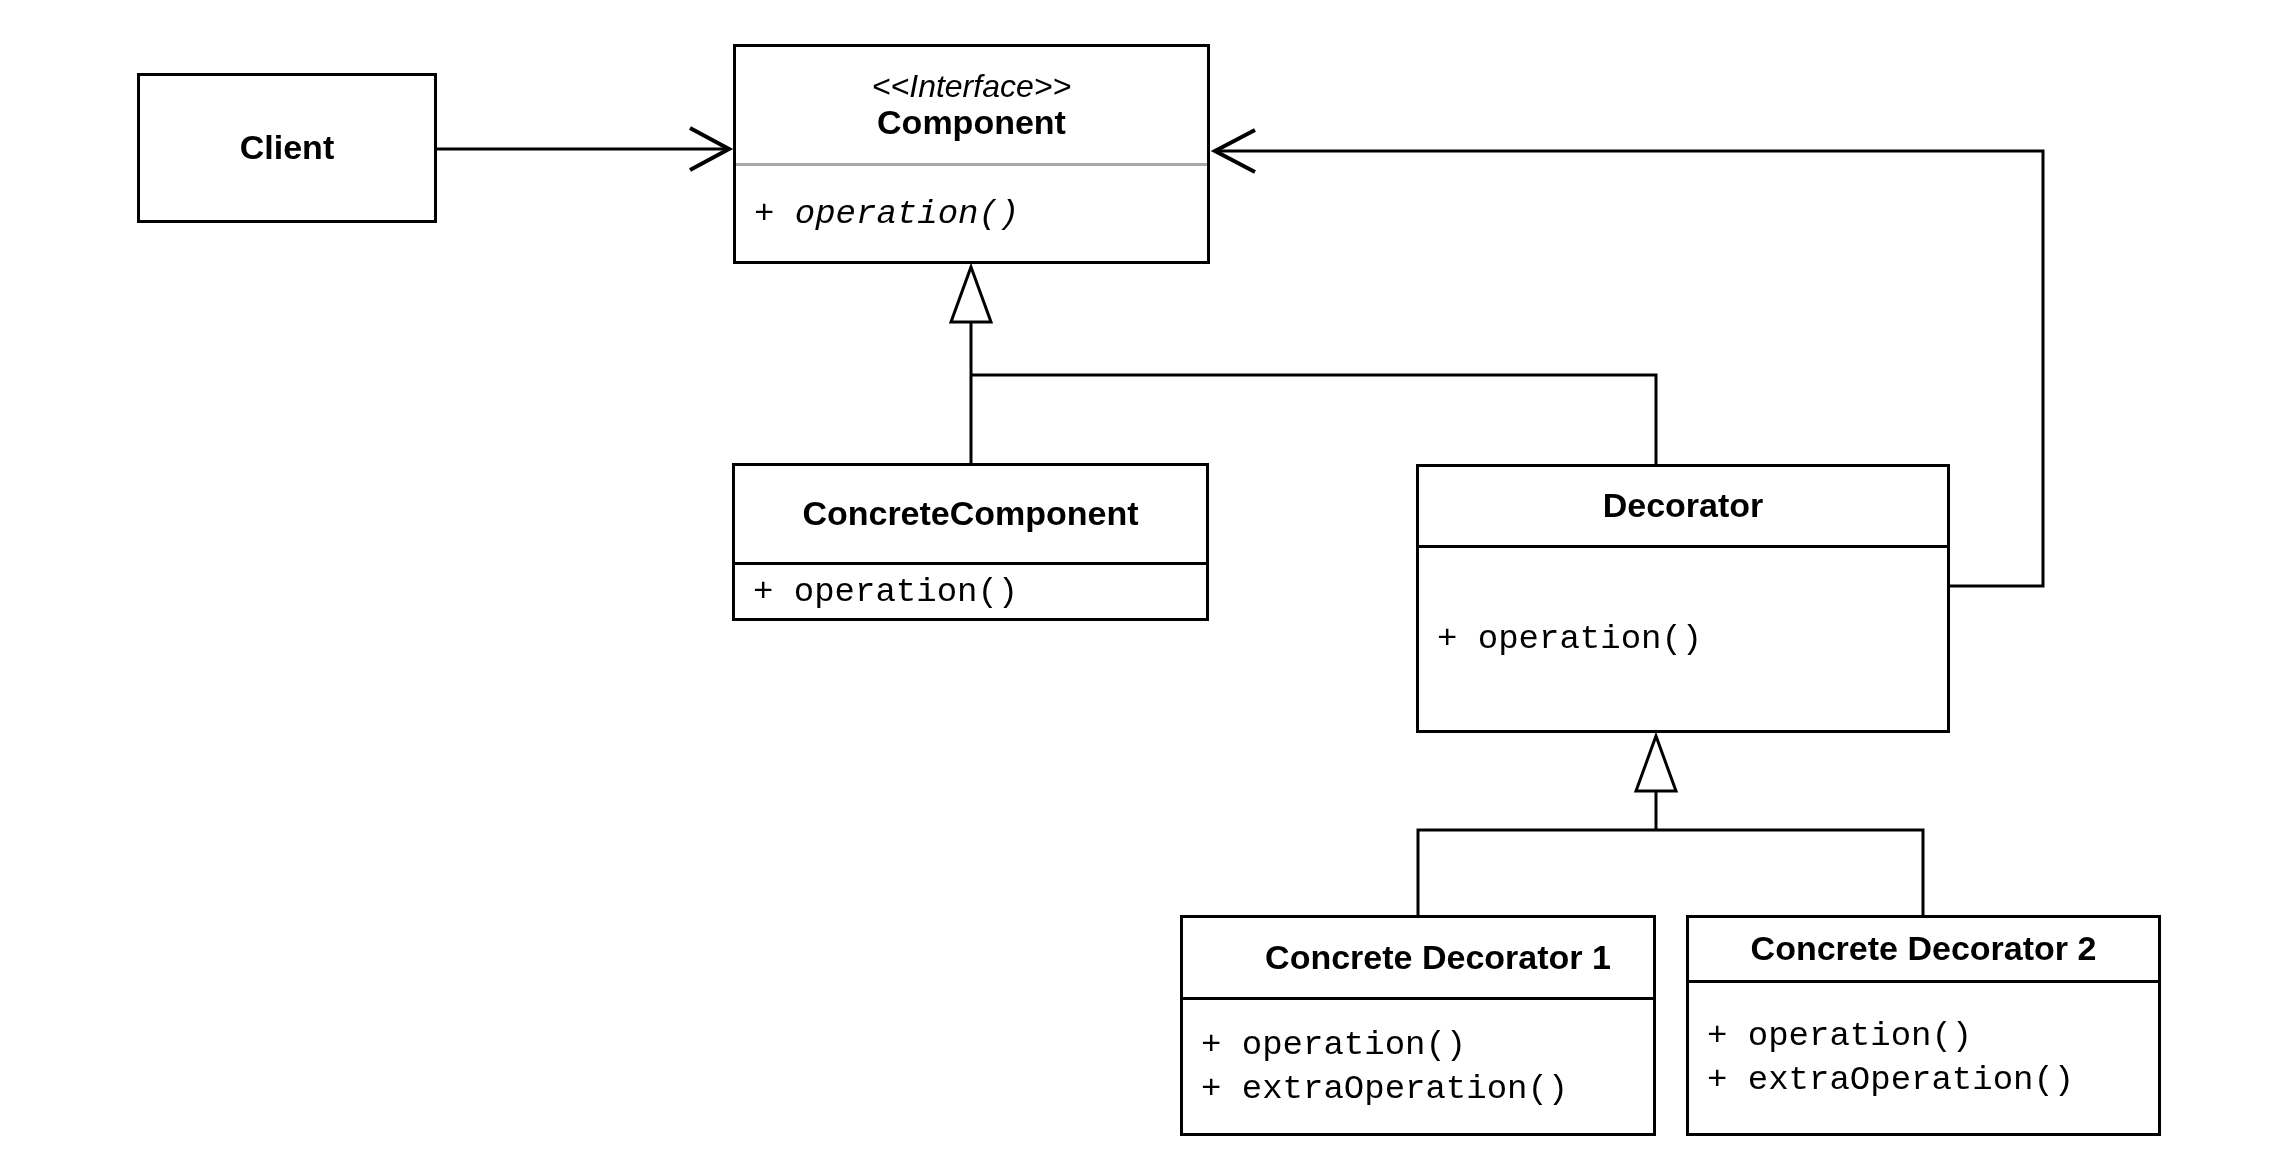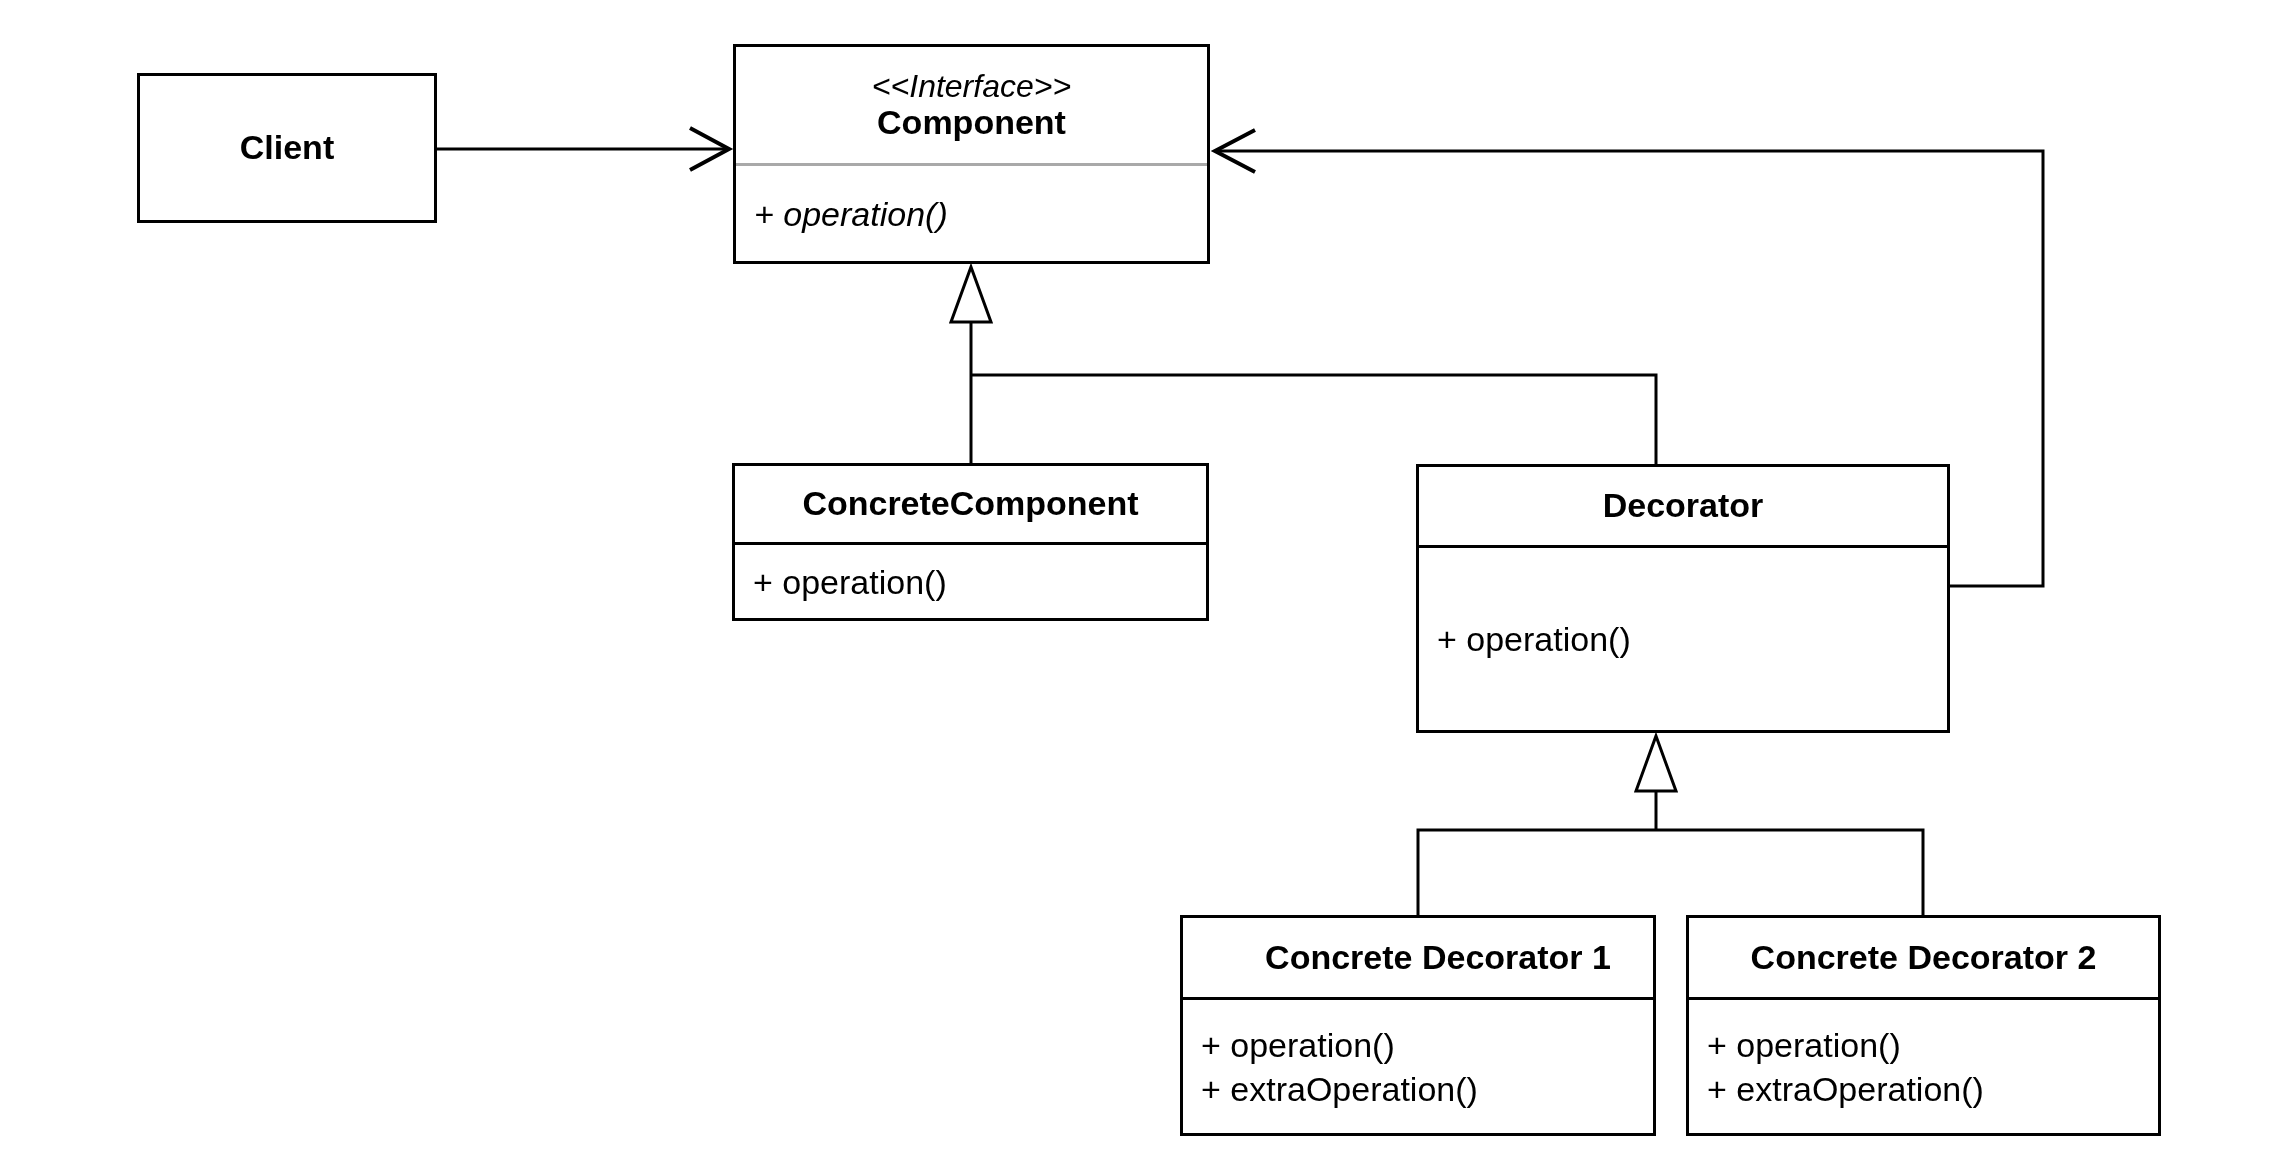--- a/index.html
+++ b/index.html
@@ -5,21 +5,21 @@
   html,body{margin:0;padding:0;background:#ffffff;}
   body{font-family:"Liberation Sans",sans-serif;}
   #canvas{position:relative;width:2294px;height:1170px;background:#ffffff;overflow:hidden;}
   #connectors{position:absolute;left:0;top:0;width:2294px;height:1170px;}
   .uml-class{
     position:absolute;box-sizing:border-box;border:3px solid #000;background:#fff;
     display:flex;flex-direction:column;color:#000;
   }
   .cmp{box-sizing:border-box;display:flex;flex-direction:column;justify-content:center;}
   .cmp.title{align-items:center;text-align:center;}
-  .cmp.members{align-items:flex-start;padding:0 18px;}
+  .cmp.members{align-items:flex-start;padding:0 18px;font-family:Liberation Mono, monospace;}
   .cmp + .cmp{border-top:3px solid #000;}
   .cmp + .cmp.divider-gray{border-top:3px solid #a9a9a9;}
   .class-name{font-size:34px;font-weight:bold;line-height:1.1;}
   .stereotype{font-size:32px;font-style:italic;line-height:1.1;}
   .member{font-size:34px;line-height:44px;white-space:nowrap;}
   .member.abstract{font-style:italic;}
   .grow{flex:1 1 auto;}
 </style>
 </head>
 <body>
@@ -61,21 +61,21 @@
     <div class="cmp title" style="height:116px;">
       <div class="stereotype">&lt;&lt;Interface&gt;&gt;</div>
       <div class="class-name">Component</div>
     </div>
     <div class="cmp members divider-gray grow">
       <div class="member abstract">+ operation()</div>
     </div>
   </div>
 
   <div class="uml-class" style="left:732px;top:463px;width:477px;height:158px;">
-    <div class="cmp title" style="height:76px;">
+    <div class="cmp title" style="height:96px;">
       <div class="class-name">ConcreteComponent</div>
     </div>
     <div class="cmp members grow">
       <div class="member">+ operation()</div>
     </div>
   </div>
 
   <div class="uml-class" style="left:1416px;top:464px;width:534px;height:269px;">
     <div class="cmp title" style="height:78px;">
       <div class="class-name">Decorator</div>
@@ -89,21 +89,21 @@
     <div class="cmp title" style="height:79px;padding-left:40px;">
       <div class="class-name">Concrete Decorator 1</div>
     </div>
     <div class="cmp members grow">
       <div class="member">+ operation()</div>
       <div class="member">+ extraOperation()</div>
     </div>
   </div>
 
   <div class="uml-class" style="left:1686px;top:915px;width:475px;height:221px;">
-    <div class="cmp title" style="height:79px;">
+    <div class="cmp title" style="height:62px;">
       <div class="class-name">Concrete Decorator 2</div>
     </div>
     <div class="cmp members grow">
       <div class="member">+ operation()</div>
       <div class="member">+ extraOperation()</div>
     </div>
   </div>
 
 </div>
 

